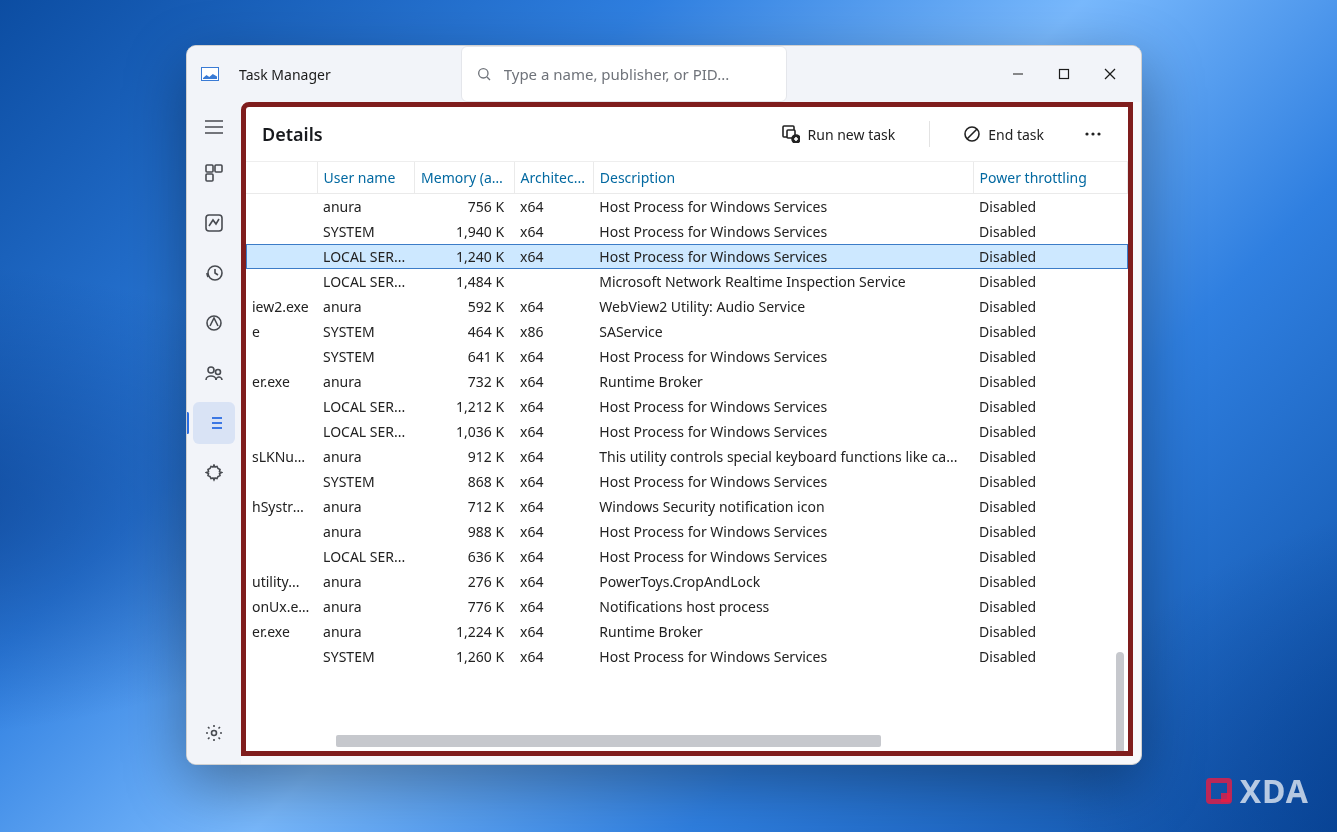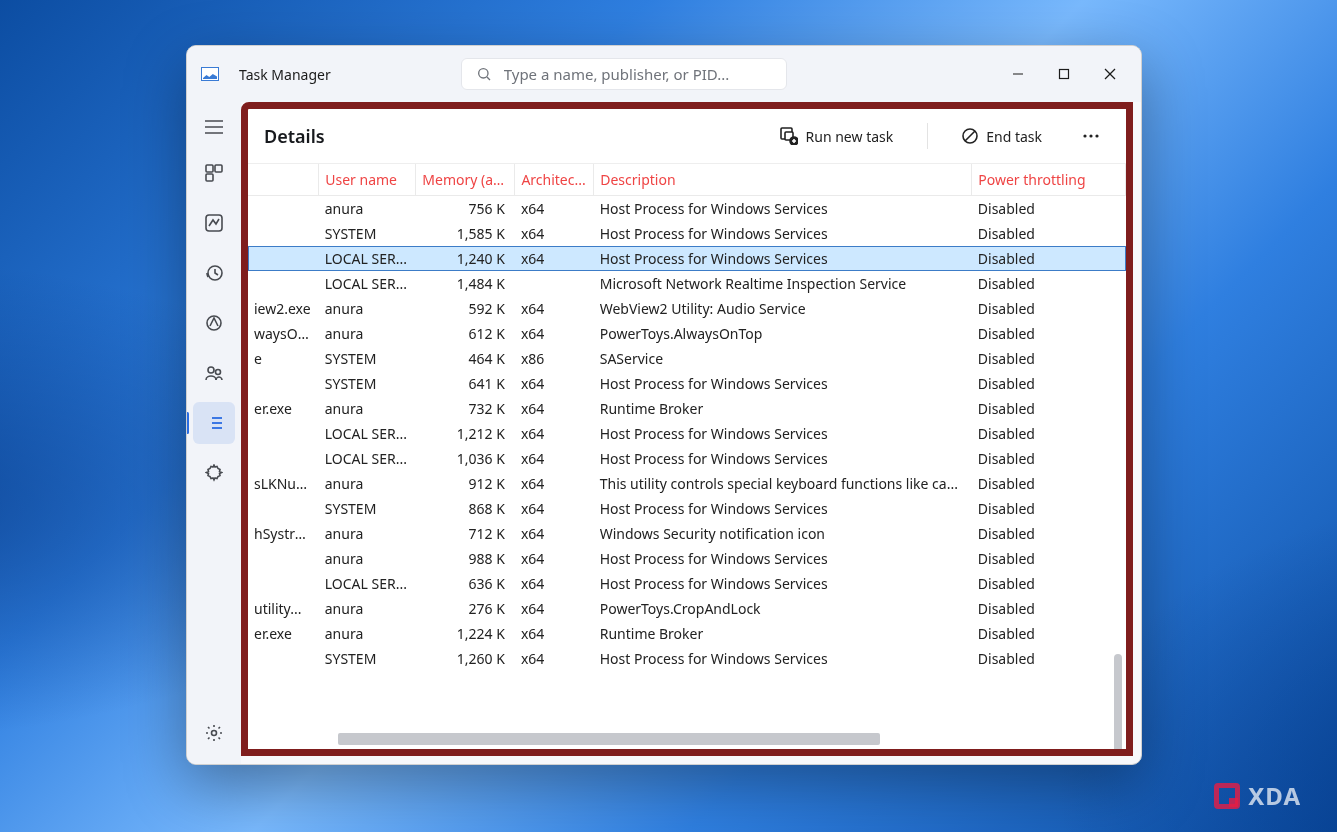--- a/index.html
+++ b/index.html
@@ -14,55 +14,55 @@
   }
   .window {
     position:absolute; left:186px; top:45px; width:956px; height:720px;
     background:#f7f8fb; border-radius:10px; box-shadow:0 20px 60px rgba(0,0,0,.35);
     display:flex; flex-direction:column; overflow:hidden; border:1px solid #d0d0d0;
   }
   .titlebar { height:56px; display:flex; align-items:center; padding:0 8px 0 14px; gap:8px; background:#f2f4f9; }
   .titlebar .app-icon { width:18px; height:14px; position:relative; background:#fff; border:1px solid #3a7bd5; }
   .titlebar .app-icon::after { content:""; position:absolute; left:1px; right:1px; top:6px; height:5px; background:#3a7bd5; clip-path: polygon(0 80%,25% 20%,45% 60%,70% 0%,100% 50%,100% 100%,0 100%); }
   .titlebar .title { margin-left:12px; font-size:14px; color:#1b1b1b; }
-  .searchbox { margin-left:122px; width:326px; height:32px; background:#fff; border:1px solid #e4e6eb; border-radius:6px; display:flex; align-items:center; padding:0 14px; gap:12px; color:#6f737a; }
+  .searchbox { margin-left:122px; width:326px; height:56px; background:#fff; border:1px solid #e4e6eb; border-radius:6px; display:flex; align-items:center; padding:0 14px; gap:12px; color:#6f737a; }
   .searchbox input { border:none; outline:none; font-size:15px; flex:1; color:#202124; background:transparent; }
   .searchbox input::placeholder { color:#6f737a; }
   .win-controls { margin-left:auto; display:flex; }
   .win-btn { width:46px; height:38px; display:flex; align-items:center; justify-content:center; color:#1b1b1b; }
 
   .body { flex:1; display:flex; min-height:0; }
   .sidebar { width:54px; background:#f2f4f9; display:flex; flex-direction:column; align-items:center; padding-top:36px; }
   .nav-btn { width:42px; height:42px; margin-bottom:8px; border-radius:6px; display:flex; align-items:center; justify-content:center; color:#484b51; position:relative; }
   .nav-btn.active::before { content:""; position:absolute; left:-7px; top:10px; width:3px; height:22px; background:#2b6de2; border-radius:2px; }
   .nav-btn.active { background:rgba(43,109,226,.12); color:#2b6de2; }
   .sidebar .spacer { flex:1; }
   .hamburger { width:42px; height:42px; margin-top:-32px; margin-bottom:4px; display:flex;align-items:center;justify-content:center;color:#484b51;border-radius:6px;}
 
-  .content { flex:1; background:#fff; border-top-left-radius:8px; border:7px solid #7f1d1d; margin:0 8px 8px 0; display:flex; flex-direction:column; min-height:0; overflow:hidden; }
+  .content { flex:1; background:#fff; border-top-left-radius:8px; border:5px solid #7f1d1d; margin:0 8px 8px 0; display:flex; flex-direction:column; min-height:0; overflow:hidden; }
   .toolbar { height:55px; display:flex; align-items:center; padding:0 16px; border-bottom:1px solid #eee; }
   .toolbar h2 { font-size:18px; font-weight:600; color:#17191d; }
   .toolbar .right { margin-left:auto; display:flex; gap:16px; align-items:center; }
   .pill { height:38px; padding:0 14px; display:flex; align-items:center; gap:8px; font-size:14px; color:#222; border-radius:6px; }
   .divider { width:1px; height:26px; background:#e3e3e3; margin:0 4px; }
 
   .grid-wrap { flex:1; overflow:hidden; position:relative; }
   table { border-collapse:collapse; width:100%; table-layout:fixed; font-size:14px; color:#222; }
-  thead th { text-align:left; font-weight:400; padding:6px 6px; height:30px; border-right:1px solid #eaeaea; border-bottom:1px solid #eaeaea; color:#ef4444; background:#fff; white-space:nowrap; overflow:hidden; text-overflow:ellipsis;margin-left:48px; }
+  thead th { text-align:left; font-weight:400; padding:6px 6px; height:30px; border-right:1px solid #eaeaea; border-bottom:1px solid #eaeaea; color:#0369a1; background:#fff; white-space:nowrap; overflow:hidden; text-overflow:ellipsis;margin-left:48px; }
   tbody td { padding:3px 6px; height:24px; white-space:nowrap; overflow:hidden; text-overflow:ellipsis; border:0; }
   tbody tr.selected td { background:#cde8ff; }
   tbody tr.selected { outline:1px solid #3c7cc7; outline-offset:-1px; }
   col.name{width:70px;} col.user{width:96px;} col.mem{width:98px;} col.arch{width:78px;} col.desc{width:374px;} col.pow{width:152px;}
   td.mem { text-align:right; padding-right:10px; }
 
   .hscroll { position:absolute; left:90px; right:14px; bottom:4px; height:12px; background:transparent; }
   .hscroll .thumb { position:absolute; left:0; top:0; width:70%; height:100%; background:#c6c8cd; border-radius:2px; }
   .vscroll { position:absolute; right:4px; top:490px; width:8px; height:110px; background:#c6c8cd; border-radius:4px; }
 
-  .watermark { position:absolute; right:36px; bottom:20px; font-weight:700; font-size:24px; letter-spacing:1px; color:rgba(255,255,255,.7); display:flex; align-items:center; gap:8px; }
+  .watermark { position:absolute; right:28px; bottom:20px; font-weight:700; font-size:32px; letter-spacing:1px; color:rgba(255,255,255,.7); display:flex; align-items:center; gap:8px; }
   .watermark .q { width:26px; height:26px; border:5px solid rgba(231,29,67,.8); border-radius:4px; display:inline-block; position:relative; }
   .watermark .q::after{content:"";position:absolute;right:-3px;bottom:-3px;width:9px;height:9px;background:rgba(231,29,67,.8);}
 </style>
 </head>
 <body>
 
 <div class="wallpaper"></div>
 
 <div class="window">
 
@@ -220,21 +220,21 @@
                 <td></td>
                 <td>anura</td>
                 <td class="mem">756 K</td>
                 <td>x64</td>
                 <td>Host Process for Windows Services</td>
                 <td>Disabled</td>
               </tr>
               <tr>
                 <td></td>
                 <td>SYSTEM</td>
-                <td class="mem">1,585 K</td>
+                <td class="mem">1,940 K</td>
                 <td>x64</td>
                 <td>Host Process for Windows Services</td>
                 <td>Disabled</td>
               </tr>
               <tr class="selected">
                 <td></td>
                 <td>LOCAL SER...</td>
                 <td class="mem">1,240 K</td>
                 <td>x64</td>
                 <td>Host Process for Windows Services</td>
@@ -247,28 +247,20 @@
                 <td></td>
                 <td>Microsoft Network Realtime Inspection Service</td>
                 <td>Disabled</td>
               </tr>
               <tr>
                 <td>iew2.exe</td>
                 <td>anura</td>
                 <td class="mem">592 K</td>
                 <td>x64</td>
                 <td>WebView2 Utility: Audio Service</td>
-                <td>Disabled</td>
-              </tr>
-              <tr>
-                <td>waysOn...</td>
-                <td>anura</td>
-                <td class="mem">612 K</td>
-                <td>x64</td>
-                <td>PowerToys.AlwaysOnTop</td>
                 <td>Disabled</td>
               </tr>
               <tr>
                 <td>e</td>
                 <td>SYSTEM</td>
                 <td class="mem">464 K</td>
                 <td>x86</td>
                 <td>SAService</td>
                 <td>Disabled</td>
               </tr>
@@ -343,20 +335,28 @@
                 <td>x64</td>
                 <td>Host Process for Windows Services</td>
                 <td>Disabled</td>
               </tr>
               <tr>
                 <td>utility...</td>
                 <td>anura</td>
                 <td class="mem">276 K</td>
                 <td>x64</td>
                 <td>PowerToys.CropAndLock</td>
+                <td>Disabled</td>
+              </tr>
+              <tr>
+                <td>onUx.exe</td>
+                <td>anura</td>
+                <td class="mem">776 K</td>
+                <td>x64</td>
+                <td>Notifications host process</td>
                 <td>Disabled</td>
               </tr>
               <tr>
                 <td>er.exe</td>
                 <td>anura</td>
                 <td class="mem">1,224 K</td>
                 <td>x64</td>
                 <td>Runtime Broker</td>
                 <td>Disabled</td>
               </tr>

